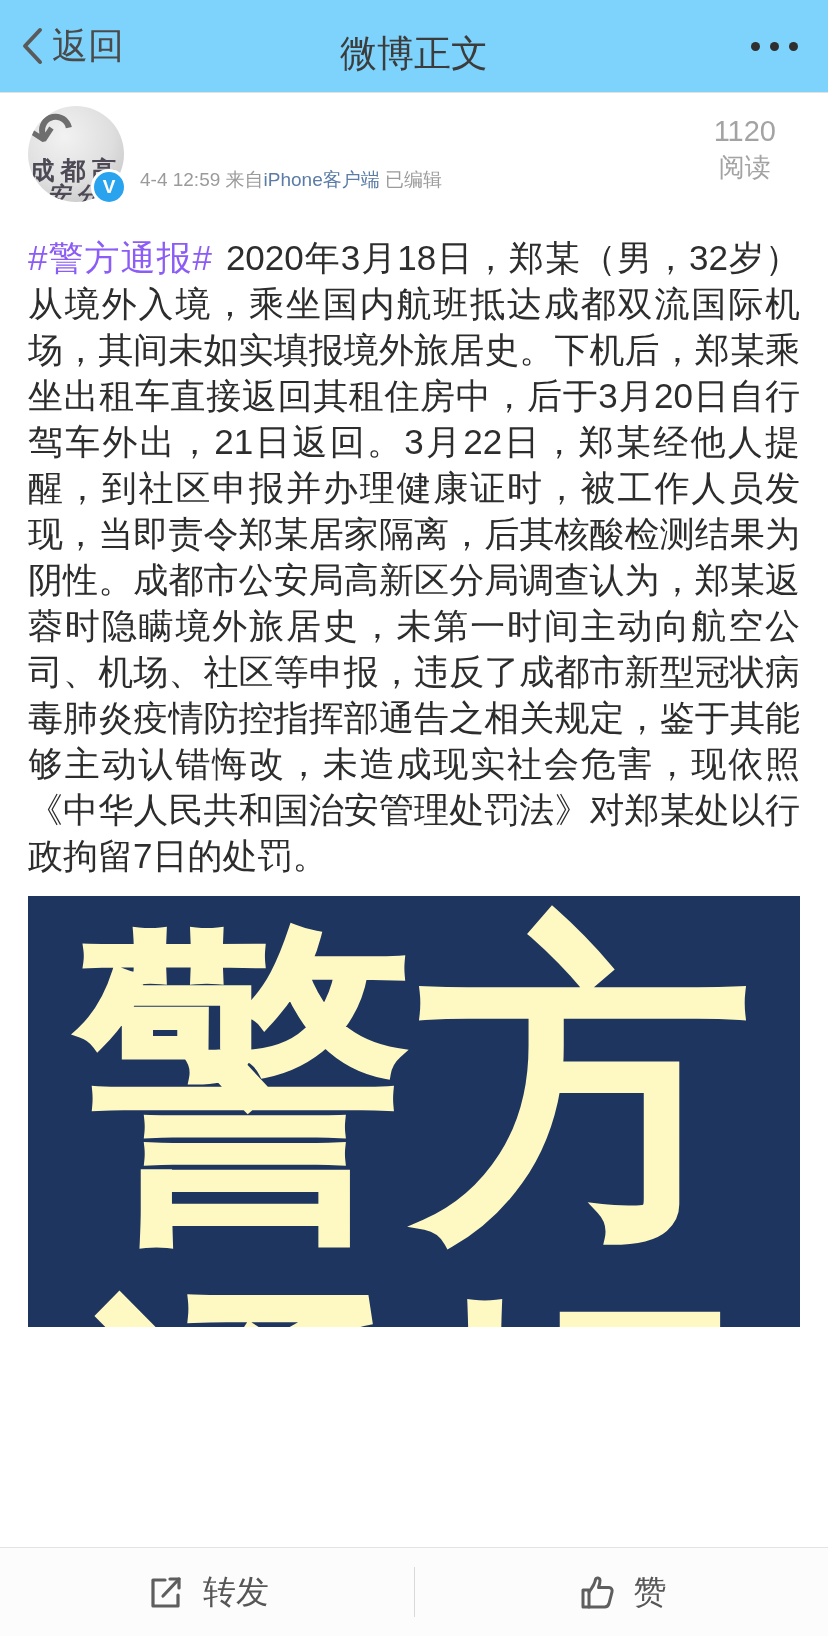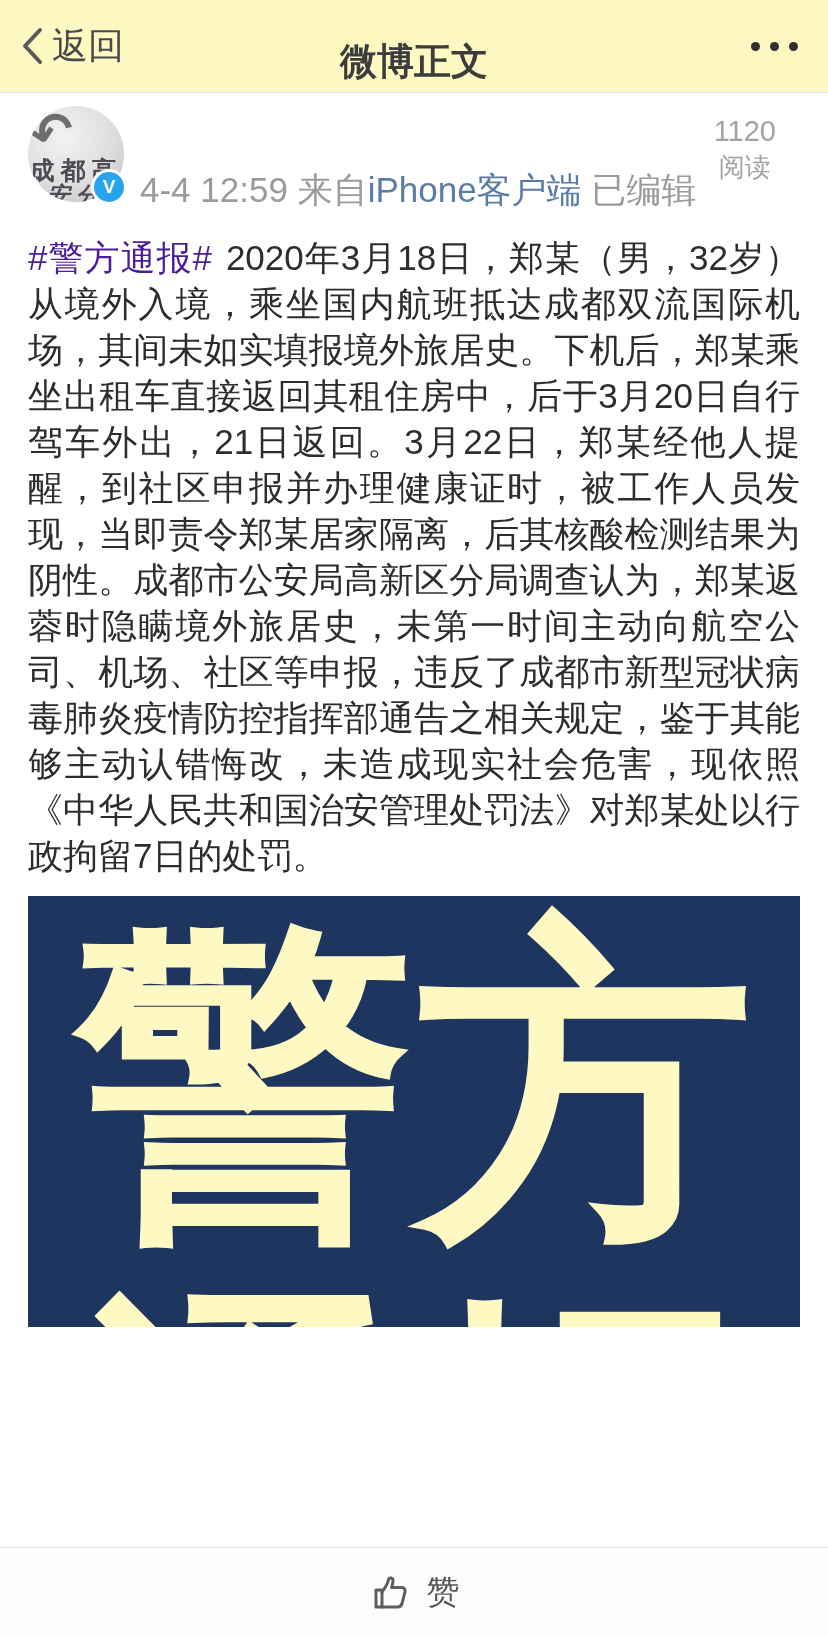--- a/index.html
+++ b/index.html
@@ -5,31 +5,31 @@
   html,body { margin:0; padding:0; }
   body {
     width:828px; height:1636px; position:relative; overflow:hidden;
     background:#ffffff;
     font-family:"Liberation Sans","DejaVu Sans",sans-serif;
   }
 
   
   .navbar {
     position:absolute; top:0; left:0; right:0; height:92px;
-    background:#fef9c3; border-bottom:1px solid #e2e2e2; z-index:30;
+    background:#7dd3fc; border-bottom:1px solid #e2e2e2; z-index:30;
   }
   .back-btn {
     position:absolute; left:20px; top:0; height:92px;
     display:flex; align-items:center; gap:8px;
     color:#4a4a4a; font-size:36px; cursor:pointer;
   }
   .nav-title {
-    position:absolute; left:0; right:0; top:16px; height:92px;
+    position:absolute; left:0; right:0; top:8px; height:92px;
     display:flex; align-items:center; justify-content:center;
-    font-size:37px; color:#3c3c3c; font-weight:700; pointer-events:none;
+    font-size:37px; color:#3c3c3c; font-weight:400; pointer-events:none;
   }
   .more-btn {
     position:absolute; right:30px; top:0; height:92px;
     display:flex; align-items:center; gap:10px; cursor:pointer;
   }
   .more-btn .dot { width:9px; height:9px; border-radius:50%; background:#2f2f2f; }
 
   
   .content { position:absolute; top:93px; left:0; right:0; }
 
@@ -55,38 +55,38 @@
     border-radius:50%; background:#2aa3ef; border:3px solid #ffffff;
     box-sizing:border-box; color:#fff; display:flex; align-items:center;
     justify-content:center; font-size:19px; font-weight:bold; z-index:2;
   }
   .author {
     position:absolute; left:140px; top:24px;
     font-size:35px; color:#3d3d3d; font-weight:500; cursor:pointer;
   }
   .meta {
     position:absolute; left:140px; top:74px;
-    font-size:35px; color:#9b9b9b; white-space:nowrap;
+    font-size:19px; color:#9b9b9b; white-space:nowrap;
   }
   .meta .src-link { color:#5b7ca6; cursor:pointer; }
   .reads {
     position:absolute; right:52px; top:20px; text-align:center; color:#a3a3a3;
   }
   .reads .count { font-size:29px; line-height:36px; }
   .reads .label { font-size:26px; line-height:30px; margin-top:3px;text-align:center; }
 
   
   .post-text {
     margin:10px 28px 0 28px;
     font-size:35px; line-height:46px; color:#2d2d2d;
     text-align:justify;
   }
   .post-text p { margin:0; }
   .post-text .p2 { text-indent:2em; }
-  .hashtag { color:#4c1d95; cursor:pointer; margin-right:14px; }
+  .hashtag { color:#8b5cf6; cursor:pointer; margin-right:14px; }
 
   
   .post-image {
     margin:17px 28px 0 28px; height:431px;
     background:#1e355f; overflow:hidden; cursor:pointer; position:relative;
   }
   .img-line {
     display:flex; justify-content:center; gap:84px;
     color:#fef9c3; font-weight:bold; font-size:340px; line-height:1;
     white-space:nowrap;
@@ -160,20 +160,28 @@
     </div>
     <div class="img-line l2">
       <span>通报</span>
     </div>
   </div>
 
 </div>
 
 <div class="toolbar">
 
+  <div class="tool-btn">
+    <svg class="tool-icon" width="42" height="42" viewBox="0 0 42 42">
+      <path d="M20 9 H8 V35 H33 V24" fill="none" stroke="#5e5e5e" stroke-width="3.2" stroke-linecap="round" stroke-linejoin="round"></path>
+      <path d="M18 25 L34 8" fill="none" stroke="#5e5e5e" stroke-width="3.2" stroke-linecap="round"></path>
+      <path d="M25 8 H34 V17" fill="none" stroke="#5e5e5e" stroke-width="3.2" stroke-linecap="round" stroke-linejoin="round"></path>
+    </svg>
+    <span>转发</span>
+  </div>
 
 
   <div class="tool-btn">
     <svg class="tool-icon" width="42" height="42" viewBox="0 0 42 42">
       <path d="M7 19 H13 V36 H7 Z" fill="none" stroke="#5e5e5e" stroke-width="3" stroke-linejoin="round"></path>
       <path d="M13 21 C16 17 19 12 19.5 8.5 C19.8 6.2 24 6.5 24 9.5 C24 12.5 22.5 16.5 22.5 16.5 H33 C35.2 16.5 36.6 18.6 36 20.8 L33 32.5 C32.4 34.6 30.8 36 28.6 36 H13" fill="none" stroke="#5e5e5e" stroke-width="3" stroke-linecap="round" stroke-linejoin="round"></path>
     </svg>
     <span>赞</span>
   </div>
 

